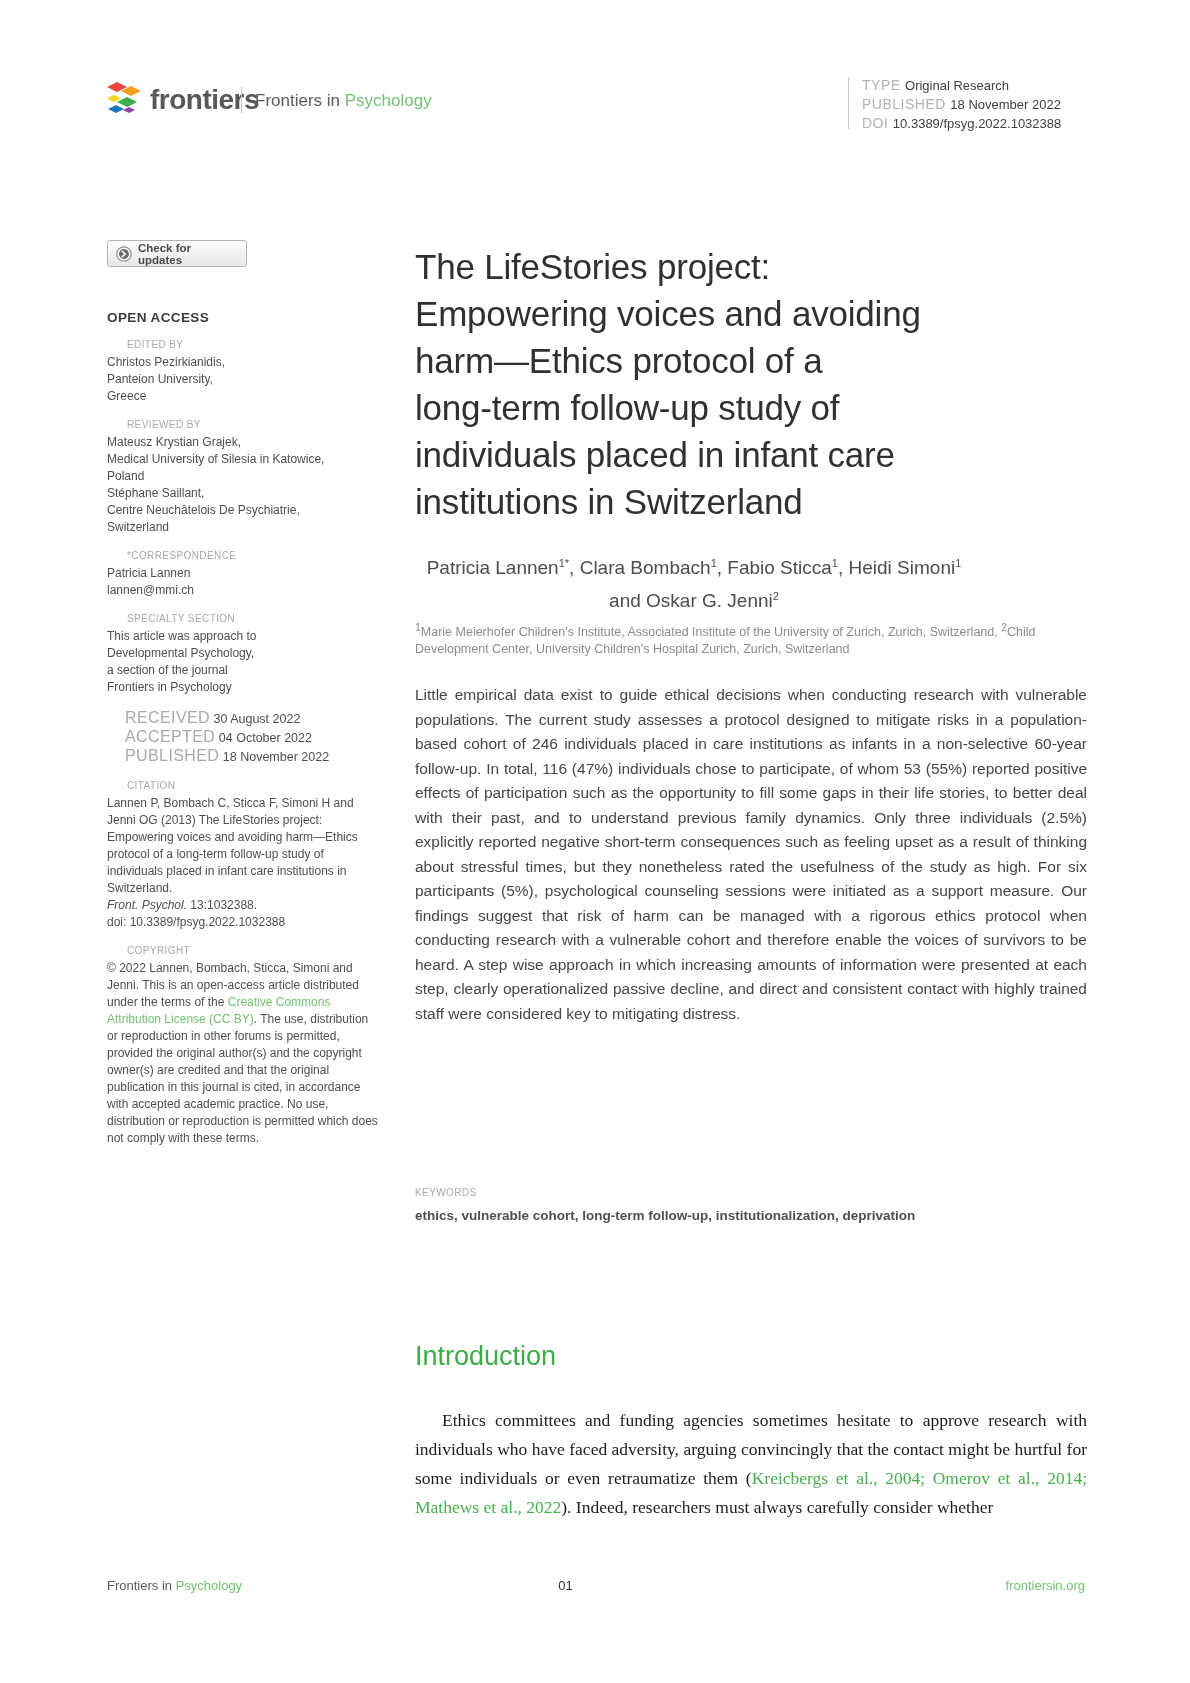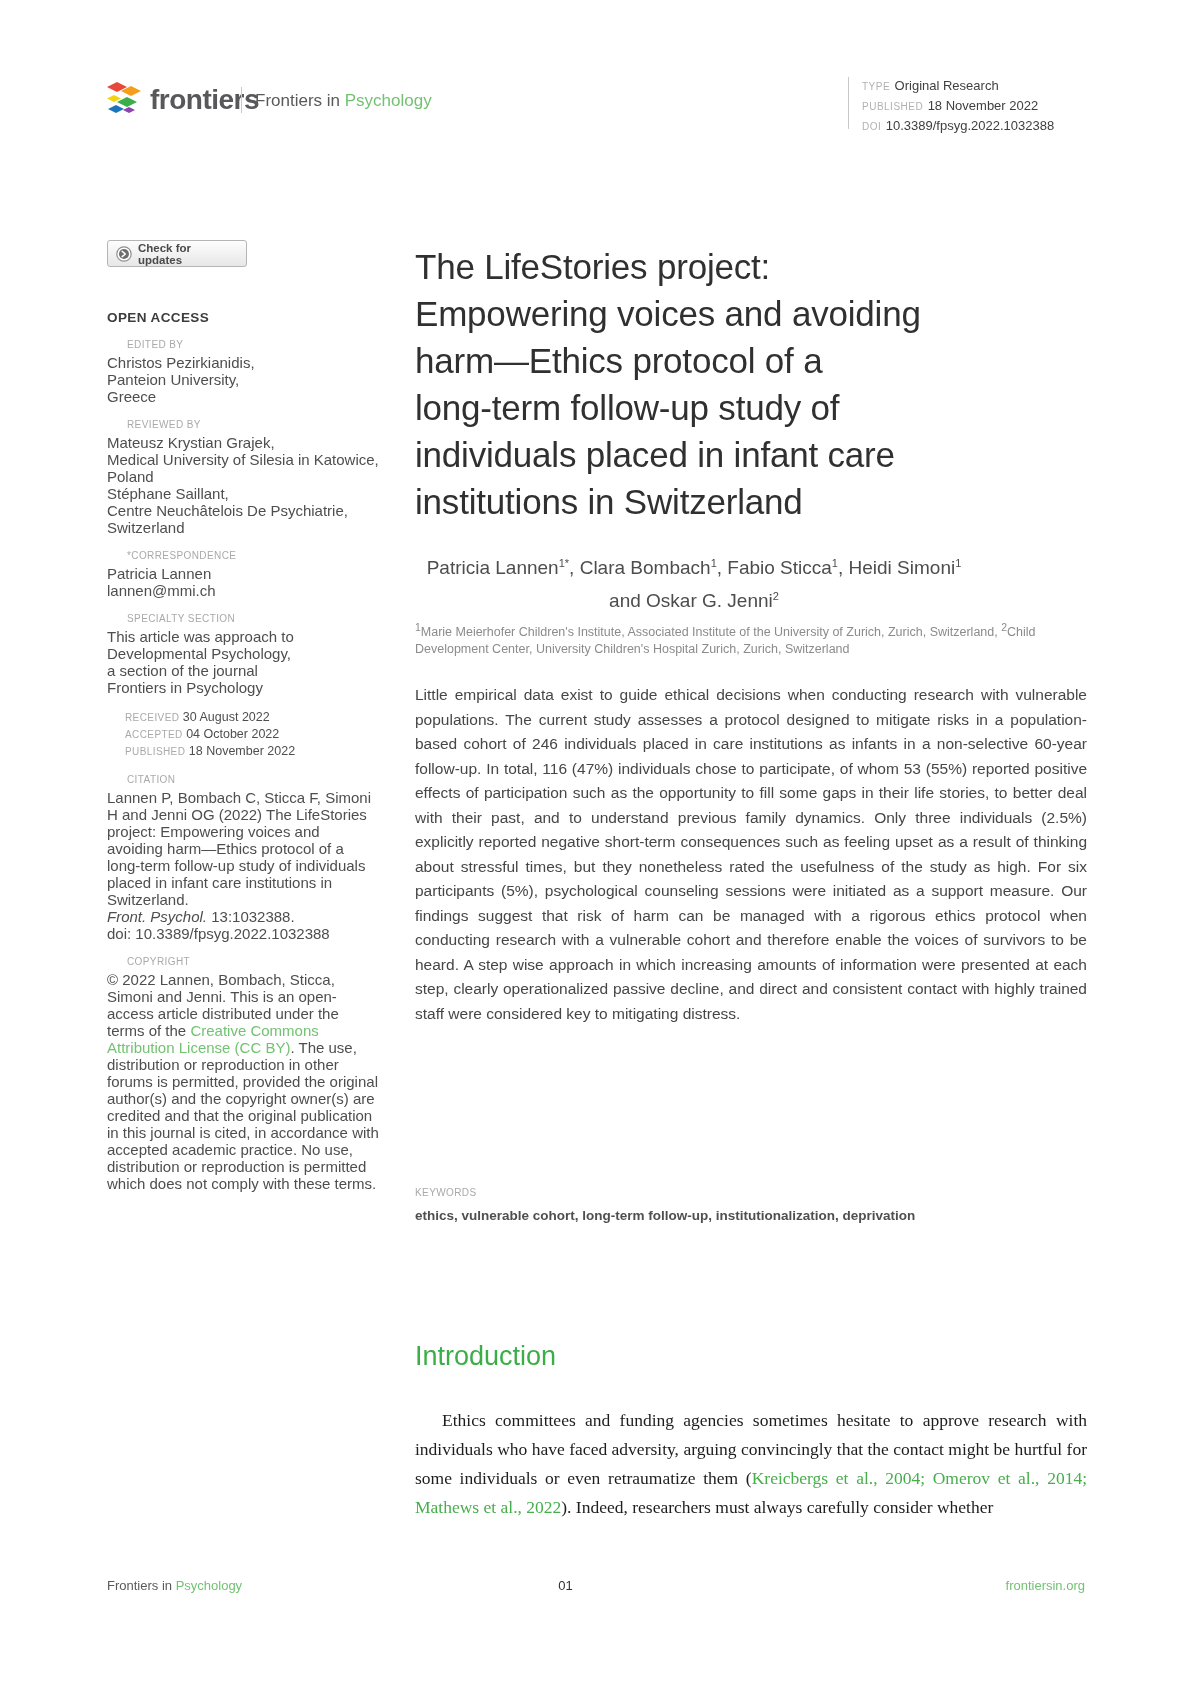--- a/index.html
+++ b/index.html
@@ -29,21 +29,21 @@
   }
   .journal-line .green { color: #72c272; }
 
   .meta-divider {
     position: absolute; left: 848px; top: 77px;
     width: 1px; height: 52px; background: #c9c9c9;
   }
   .meta-block { position: absolute; left: 862px; top: 76px; }
   .meta-row { line-height: 18px; white-space: nowrap; }
   .meta-label {
-    font-size: 10px; color: #b1b1b1; letter-spacing: 0.5px; margin-top: 6px;
+    font-size: 14px; color: #b1b1b1; letter-spacing: 0.5px; margin-top: 6px;
   }
   .meta-value { font-size: 13px; color: #3f3f3f; }
 
   
   .check-btn {
     position: absolute; left: 107px; top: 240px;
     width: 140px; height: 27px;
     border: 1px solid #b5b5b5; border-radius: 3px;
     background: linear-gradient(#fdfdfd, #e7e7e7);
     display: flex; align-items: center; gap: 6px; padding: 0 8px;
@@ -55,27 +55,27 @@
   .sidebar { position: absolute; left: 107px; top: 310px; width: 272px; }
   .open-access {
     font-size: 13.5px; font-weight: bold; color: #3c3c3c;
     letter-spacing: 0.4px; margin-bottom: 2px;
   }
   .sb-label {
     font-size: 10px; color: #a9a9a9; letter-spacing: 0.4px;
     margin: 13px 0 3px; line-height: 13px; padding-left: 20px;
   }
   .sb-text {
-    font-size: 15px; color: #4e4e4e; line-height: 17px;
+    font-size: 12px; color: #4e4e4e; line-height: 17px;
     white-space: pre-line;
   }
   .sb-text.nowrapblock { white-space: normal; }
   .sb-date-row { font-size: 12.5px; color: #4e4e4e; line-height: 17px; }
   .sb-date-row .sb-inline-label {
-    font-size: 10px; color: #a9a9a9; letter-spacing: 0.4px; padding-left: 18px;
+    font-size: 16px; color: #a9a9a9; letter-spacing: 0.4px; padding-left: 18px;
   }
   .green-link { color: #72c272; text-decoration: none; cursor: pointer; }
 
   
   .main { position: absolute; left: 415px; top: 243px; width: 672px; }
   .title {
     position: absolute; left: 0; top: 0;
     font-size: 35px; line-height: 47px; color: #303030;
     font-weight: 500; letter-spacing: -0.2px; white-space: pre-line;
   }
@@ -203,21 +203,21 @@
         <span>04 October 2022</span>
       </div>
       <div class="sb-date-row">
         <span class="sb-inline-label">PUBLISHED</span>
         <span>18 November 2022</span>
       </div>
     </div>
 
     <div class="sb-label">CITATION</div>
     <div class="sb-text nowrapblock">
-      <span>Lannen P, Bombach C, Sticca F, Simoni H and Jenni OG (2022) The LifeStories project: Empowering voices and avoiding harm—Ethics protocol of a long-term follow-up study of individuals placed in infant care institutions in Switzerland.</span><br>
+      <span>Lannen P, Bombach C, Sticca F, Simoni H and Jenni OG (2013) The LifeStories project: Empowering voices and avoiding harm—Ethics protocol of a long-term follow-up study of individuals placed in infant care institutions in Switzerland.</span><br>
       <em>Front. Psychol.</em><span> 13:1032388.</span><br>
       <span>doi: 10.3389/fpsyg.2022.1032388</span>
     </div>
 
     <div class="sb-label">COPYRIGHT</div>
     <div class="sb-text nowrapblock">
       <span>© 2022 Lannen, Bombach, Sticca, Simoni and Jenni. This is an open-access article distributed under the terms of the </span><span class="green-link">Creative Commons Attribution License (CC BY)</span><span>. The use, distribution or reproduction in other forums is permitted, provided the original author(s) and the copyright owner(s) are credited and that the original publication in this journal is cited, in accordance with accepted academic practice. No use, distribution or reproduction is permitted which does not comply with these terms.</span>
     </div>
   </div>
 

